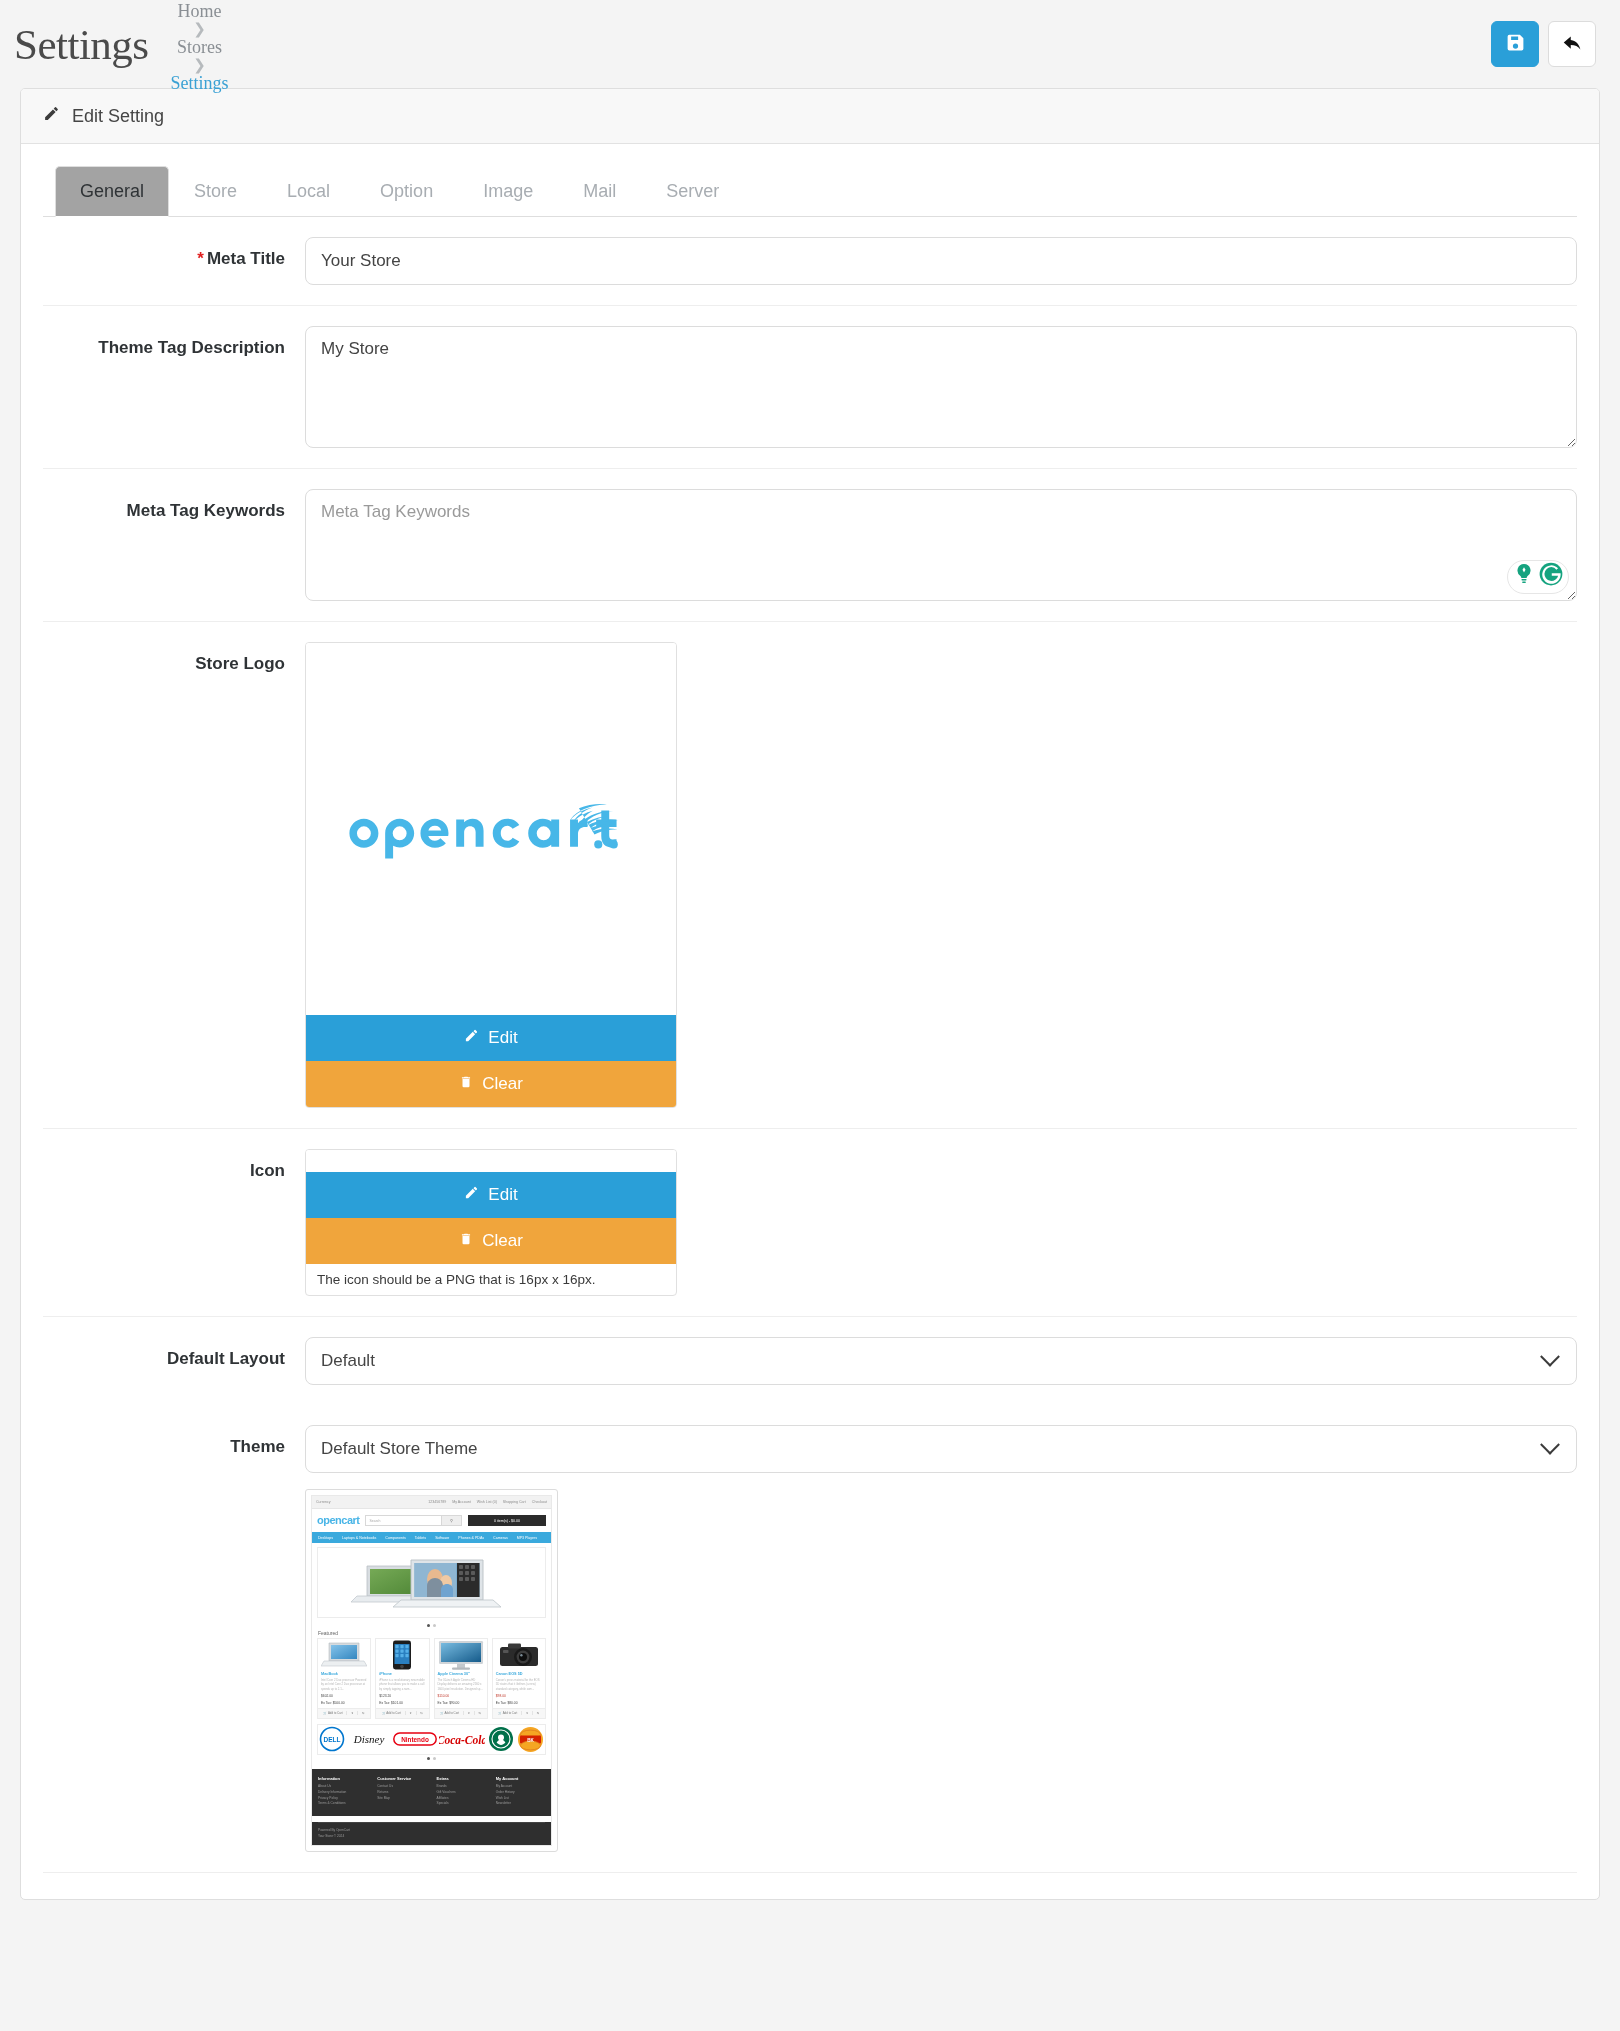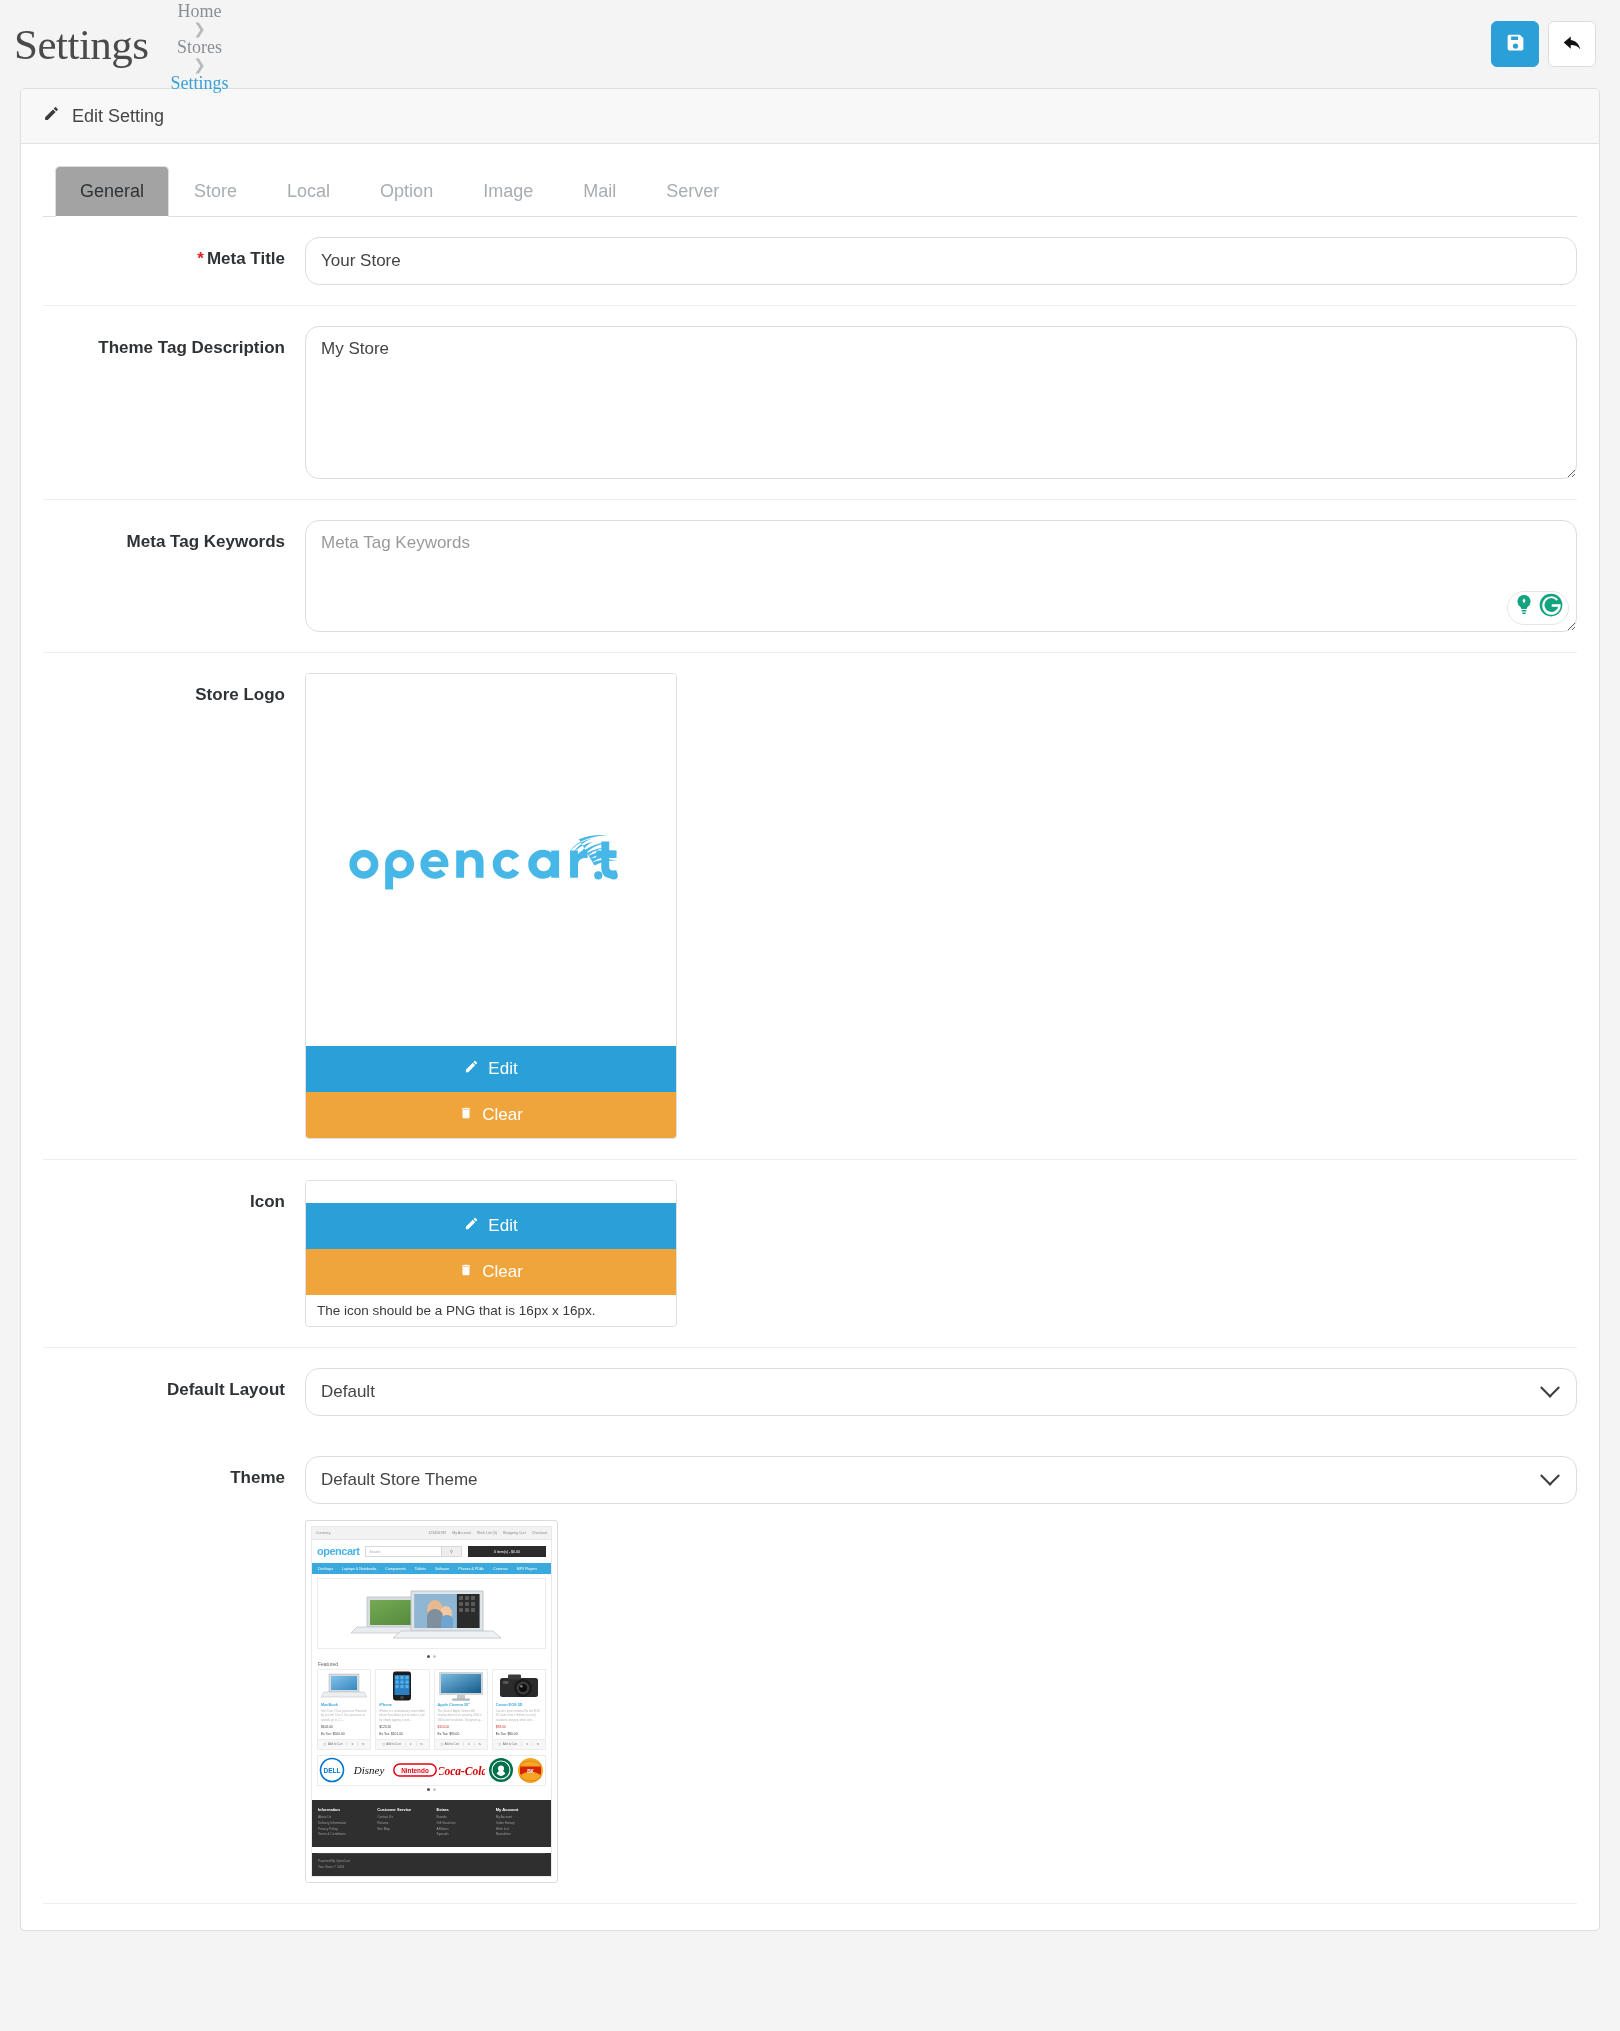--- a/index.html
+++ b/index.html
@@ -136,31 +136,31 @@
     font-size: 17px;
     color: #2f3336;
     line-height: 1.3;
   }
   .req { color: #e02020; font-weight: bold; margin-right: 3px; }
   .form-control-area { flex: 1; min-width: 0; }
 
   input.fc, textarea.fc, .select-box {
     width: 100%;
     border: 1px solid #dcdcdc;
-    border-radius: 14px;
+    border-radius: 8px;
     background: #ffffff;
     font-family: "Liberation Sans", sans-serif;
     font-size: 17px;
     color: #444;
     padding: 12px 15px;
     outline: none;
   }
   input.fc { height: 48px; }
   textarea.fc { resize: vertical; display: block; }
-  textarea#metadesc { height: 153px; }
+  textarea#metadesc { height: 122px; }
   textarea#metakeys { height: 112px; }
   input.fc::placeholder, textarea.fc::placeholder { color: #9a9a9a; }
 
   .textarea-wrap { position: relative; }
   .grammarly {
     position: absolute;
     right: 8px;
     bottom: 7px;
     display: flex;
     align-items: center;

